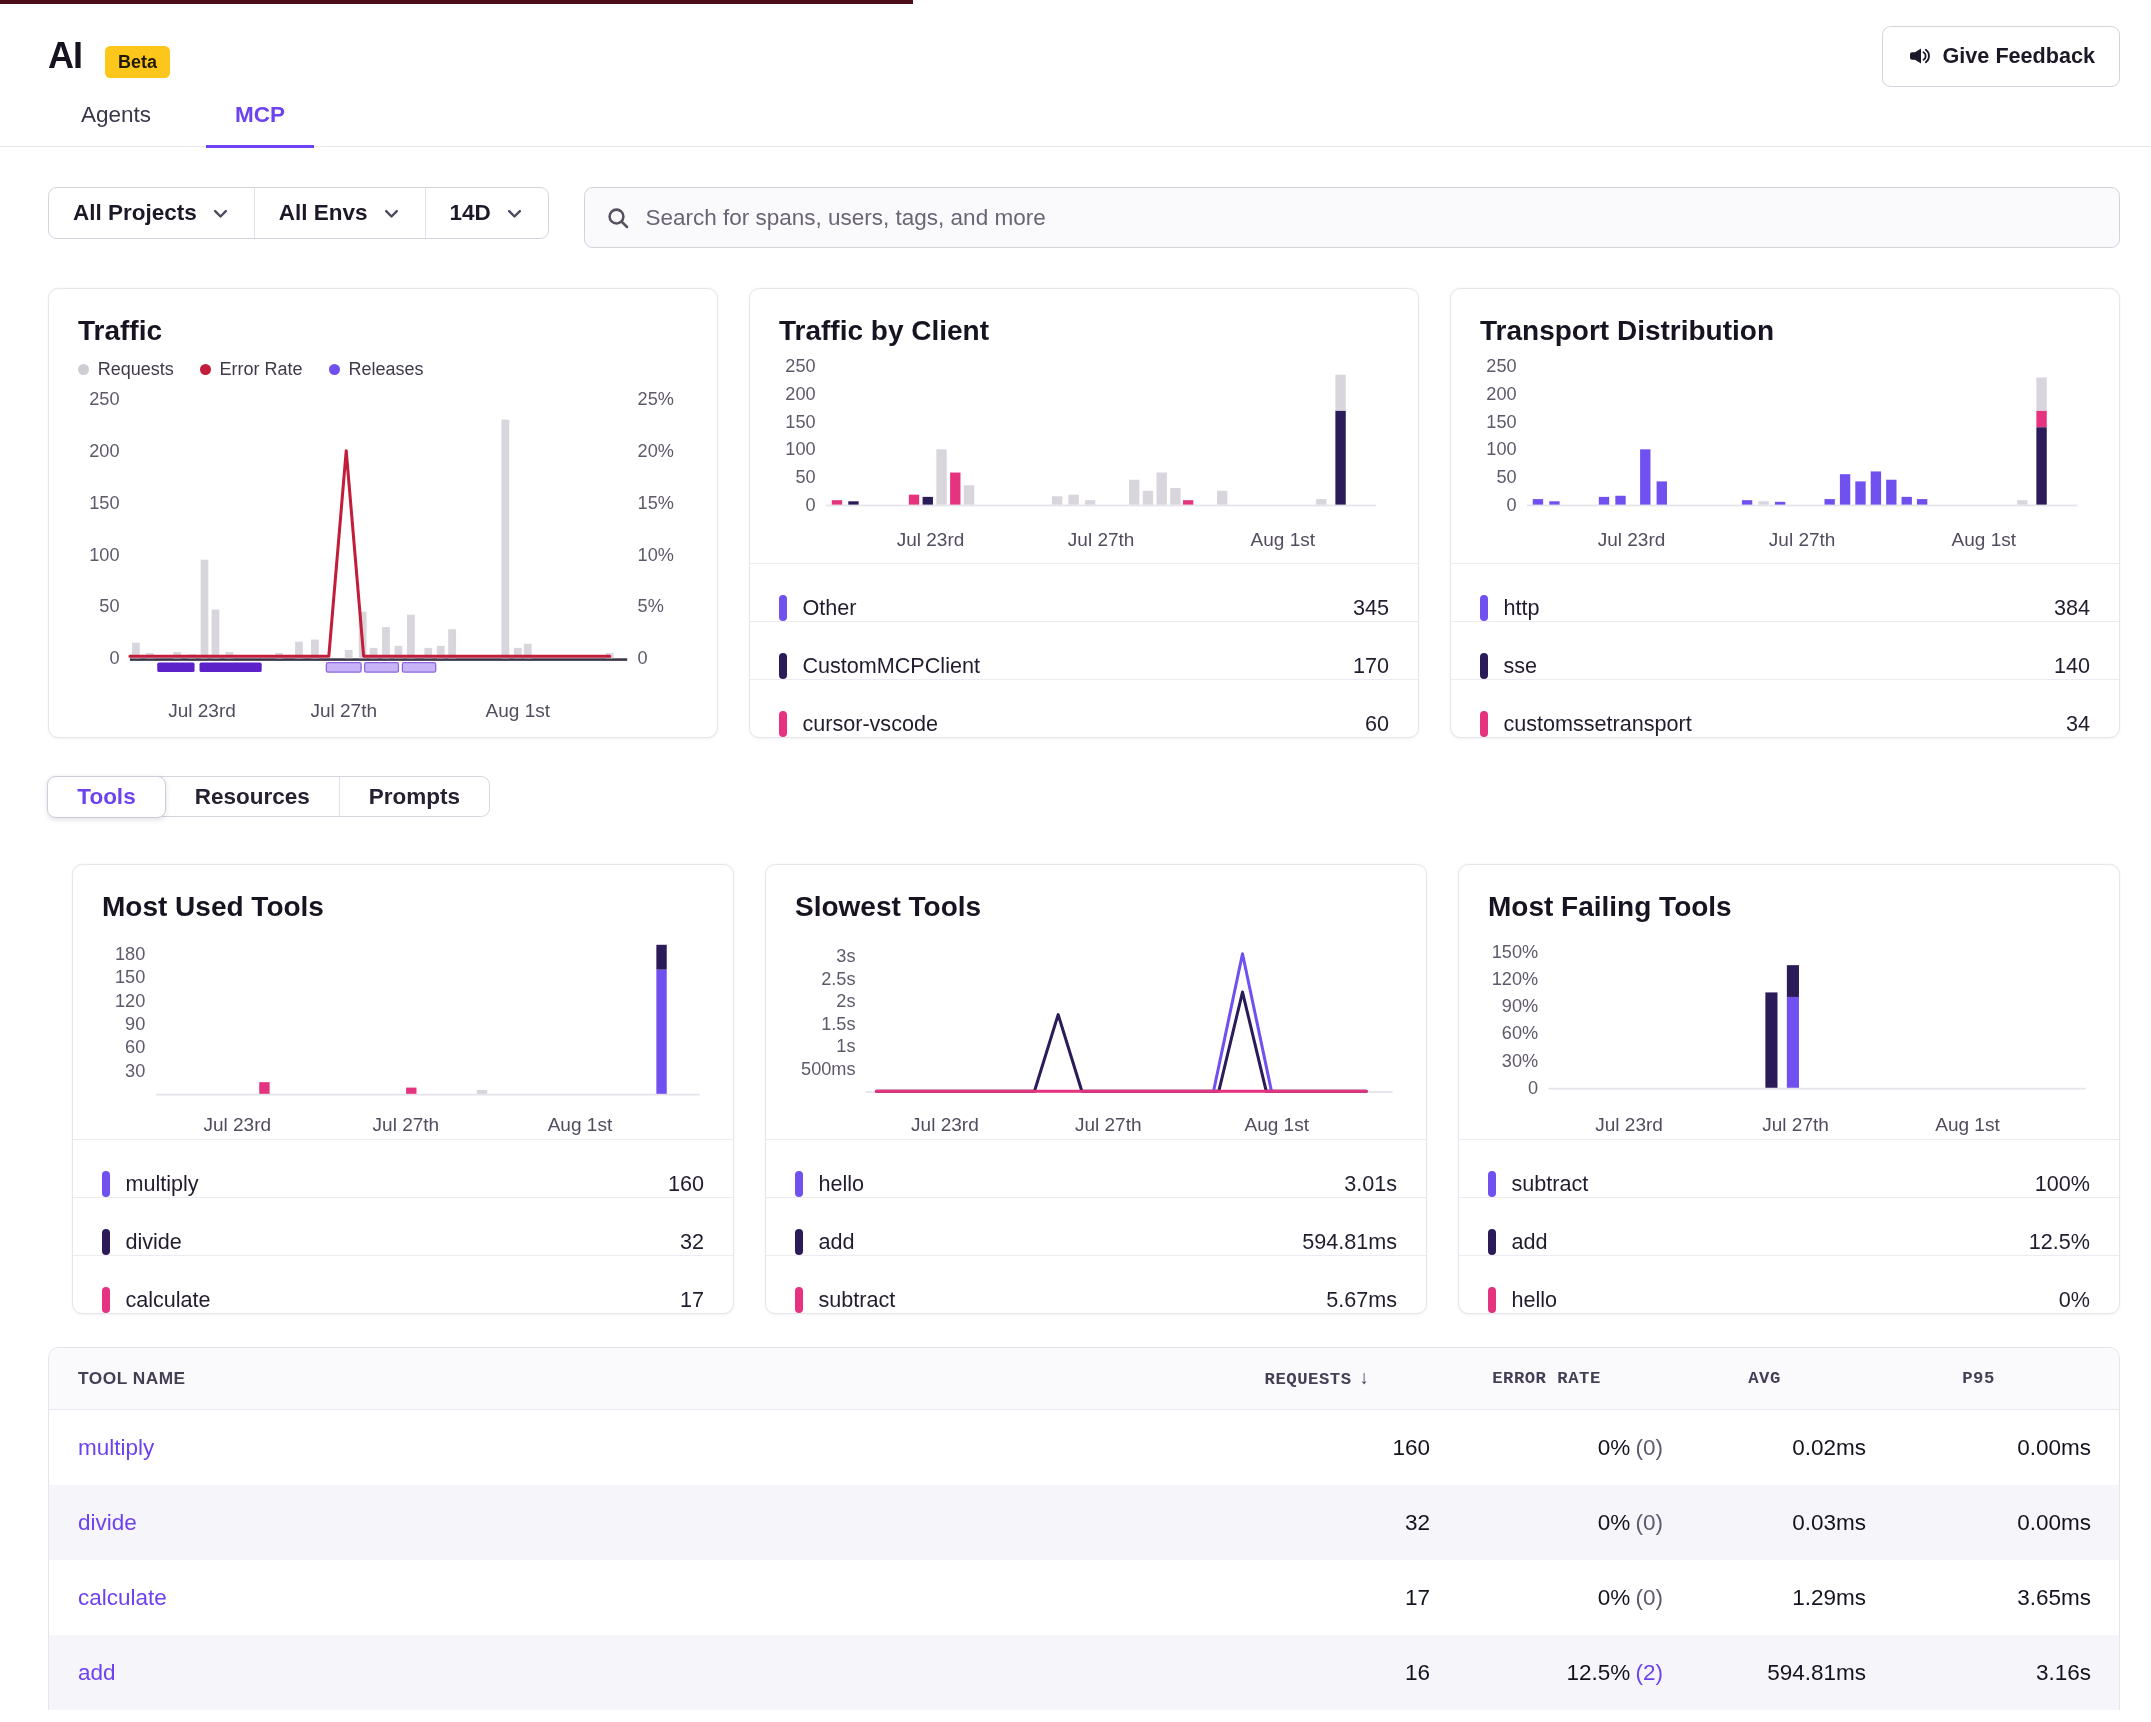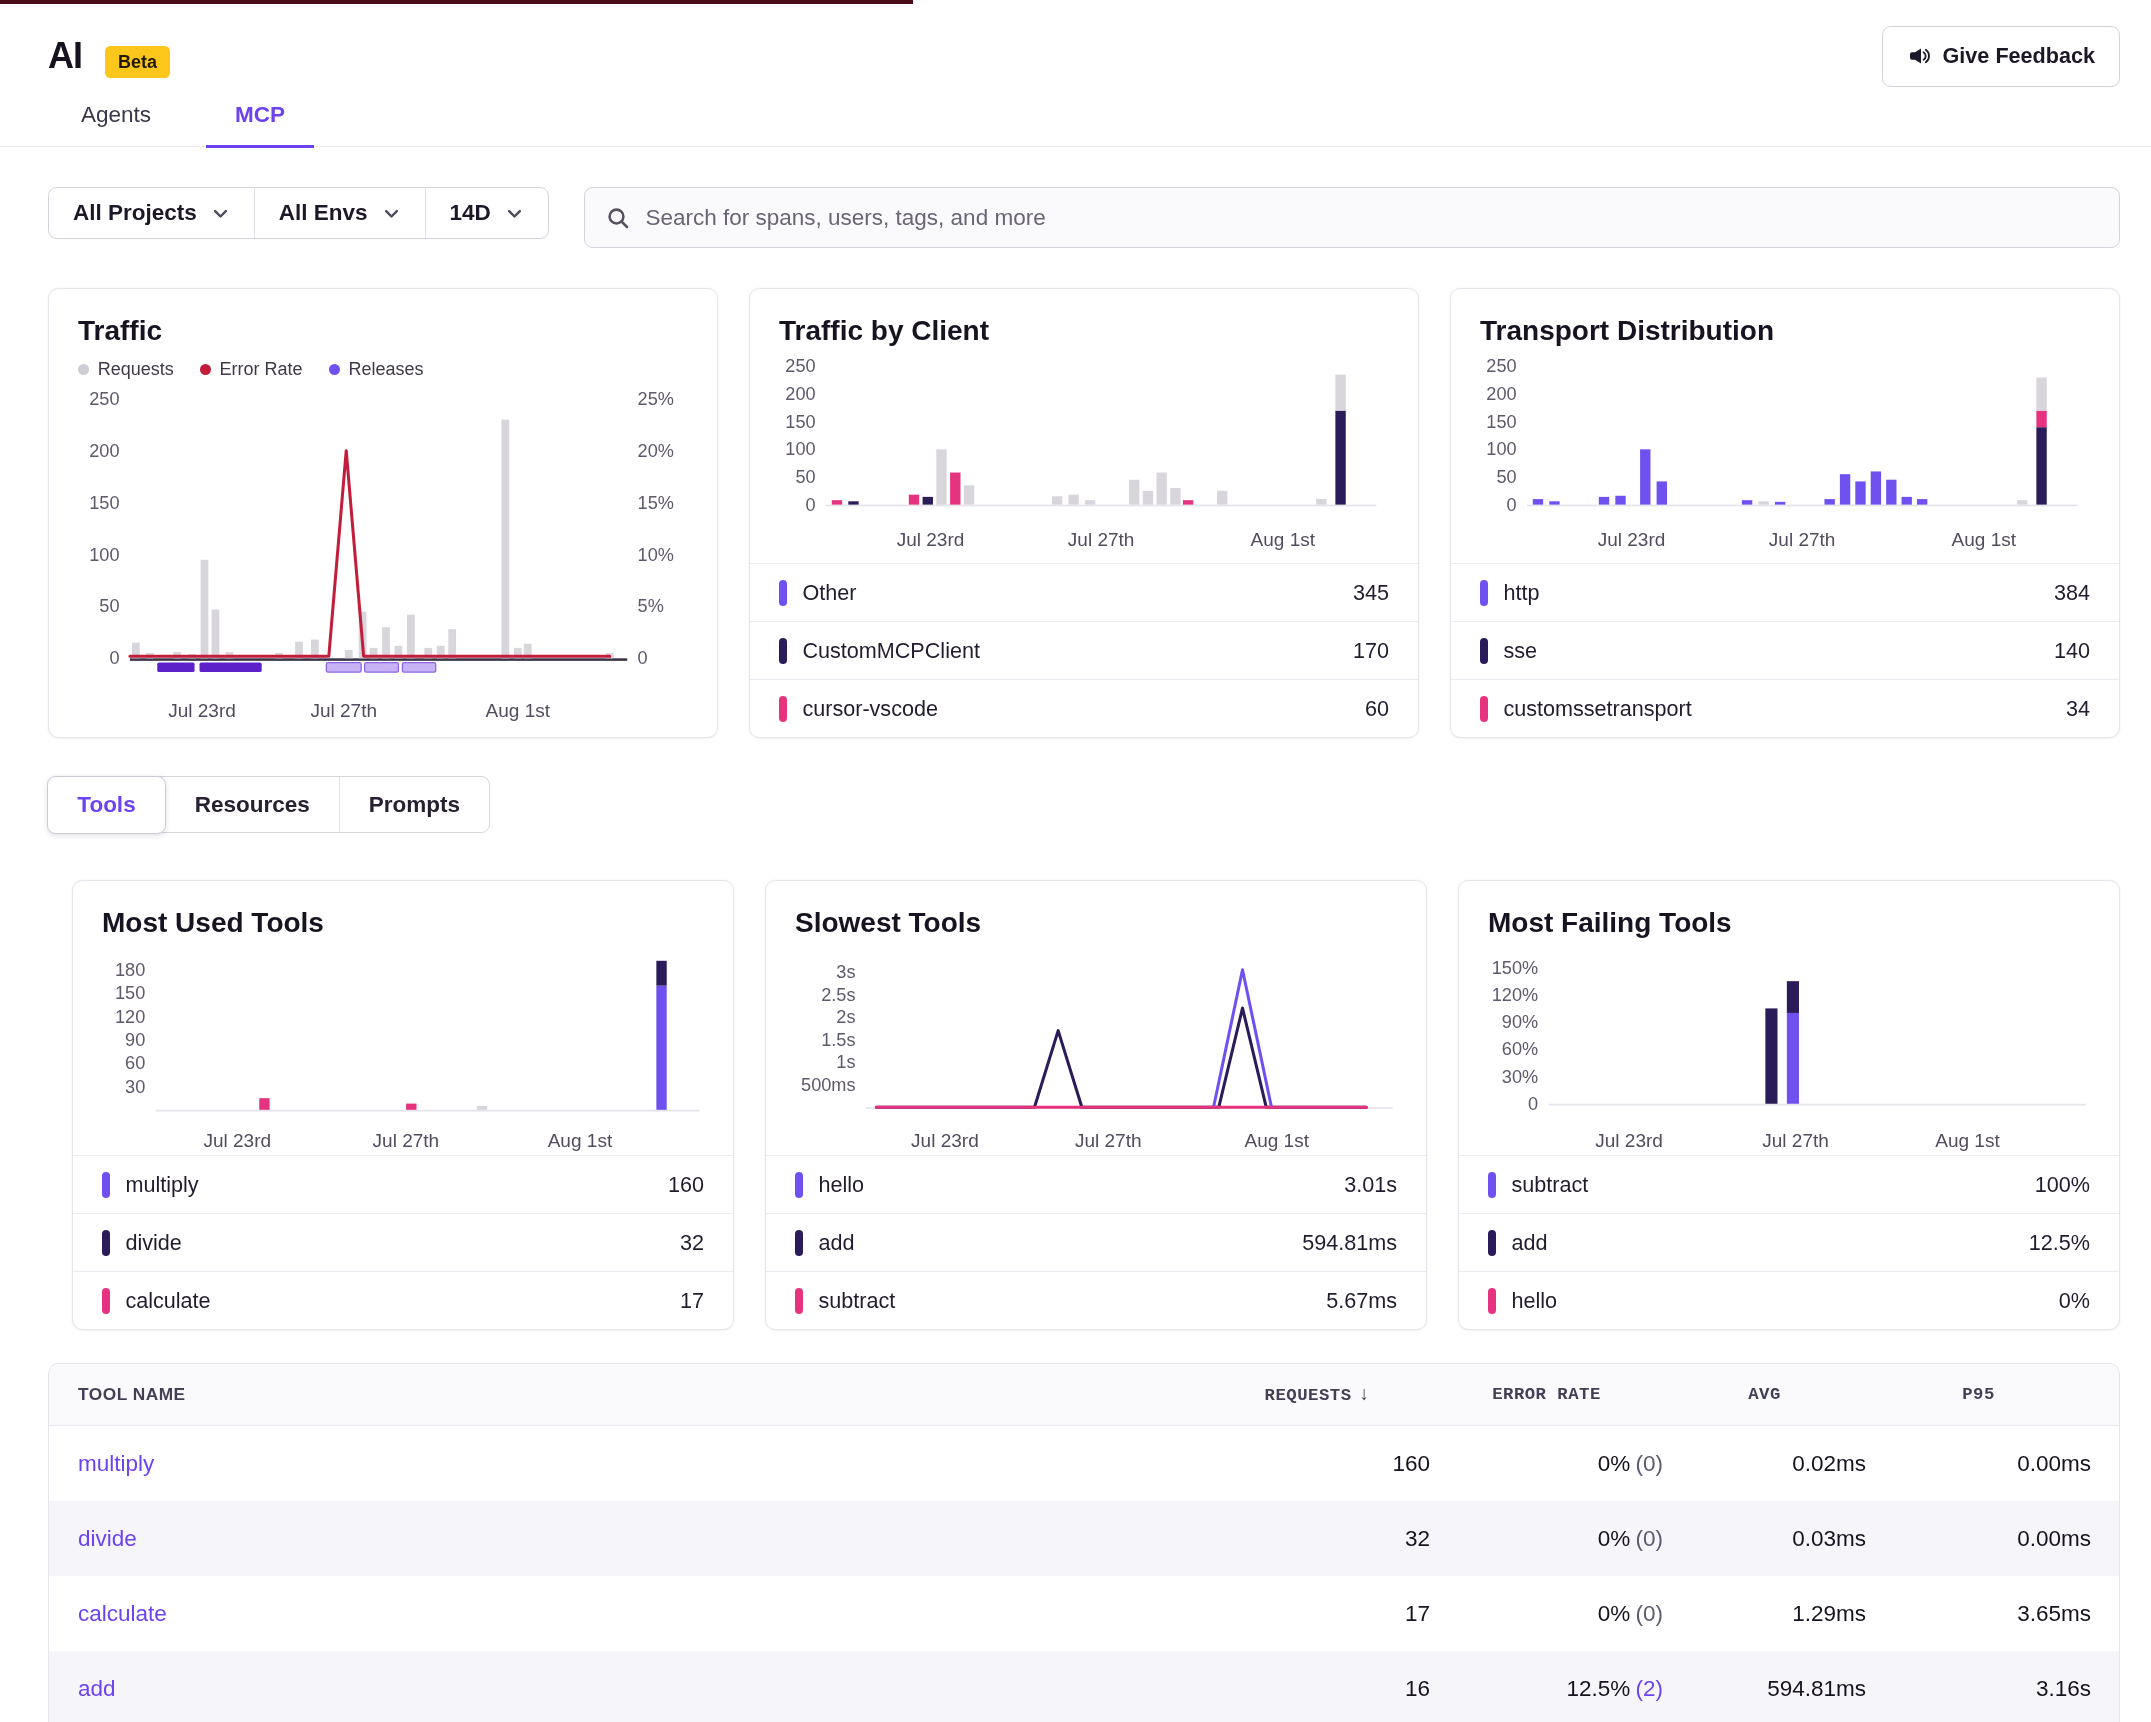--- a/index.html
+++ b/index.html
@@ -39,28 +39,28 @@
     box-shadow:0 0.9px 2.6px rgba(24,18,40,.06); display:flex; flex-direction:column; overflow:hidden; }
   .card-title { font-size:28px; font-weight:700; color:#181321; margin-bottom:8.6px; }
   .chart-legend { display:flex; gap:26px; align-items:center; margin:3.5px 0 5.2px; }
   .chart-legend .li { display:flex; align-items:center; gap:8.6px; font-size:18px; color:#3f3949; }
   .dot { width:11.2px; height:11.2px; border-radius:50%; display:inline-block; }
   .chart { width:100%; }
   .chart svg { display:block; }
   .tick { font-size:21px; fill:#5f596b; }
   .xlab { font-size:22px; fill:#524c5e; }
   .legend-list { margin-top:auto; }
-  .legend-row { display:flex; align-items:center; height:58px; border-top:1.7px solid #edebf1;
+  .legend-row { display:flex; align-items:flex-end; height:58px; border-top:1.7px solid #edebf1;
     margin:0 -29px; padding:0 29px; font-size:21.6px; color:#221c2e; cursor:pointer; }
   .pill { width:7.8px; height:26px; border-radius:4.3px; margin-right:15.6px; flex:0 0 auto; }
   .lname { flex:1; }
   .lval { text-align:right; }
 
   
-  .seg-tabs { display:inline-flex; margin:38px 31px 0 48px; border:1.7px solid #d8d4de; border-radius:8.6px; height:57px; background:#fff; }
+  .seg-tabs { display:inline-flex; margin:38px 31px 0 48px; border:1.7px solid #d8d4de; border-radius:8.6px; height:41px; background:#fff; }
   .seg { display:flex; align-items:center; padding:0 29px; font-size:22.5px; font-weight:700; color:#262031; cursor:pointer; }
   .seg + .seg { border-left:1.7px solid #e3e0e8; }
   .seg.active { color:#6d42f0; border:1.7px solid #cfcad8; border-radius:8.6px; margin:-1.7px 0 -1.7px -1.7px;
     background:#fff; box-shadow:0 1.7px 5.2px rgba(24,18,40,.12); }
   .seg.active + .seg { border-left:none; }
 
   
   .table-card { margin:33px 31px 0 48px; border:1.7px solid #e7e4eb; border-bottom:none; border-radius:10.4px 10.4px 0 0; overflow:hidden; background:#fff; }
   .thead, .tr { display:grid; grid-template-columns:1fr 225px 233px 203px 225px; align-items:center; padding:0 28px 0 29px; }
   .thead { height:62px; background:#faf9fc; border-bottom:1.7px solid #eae7ef; }

